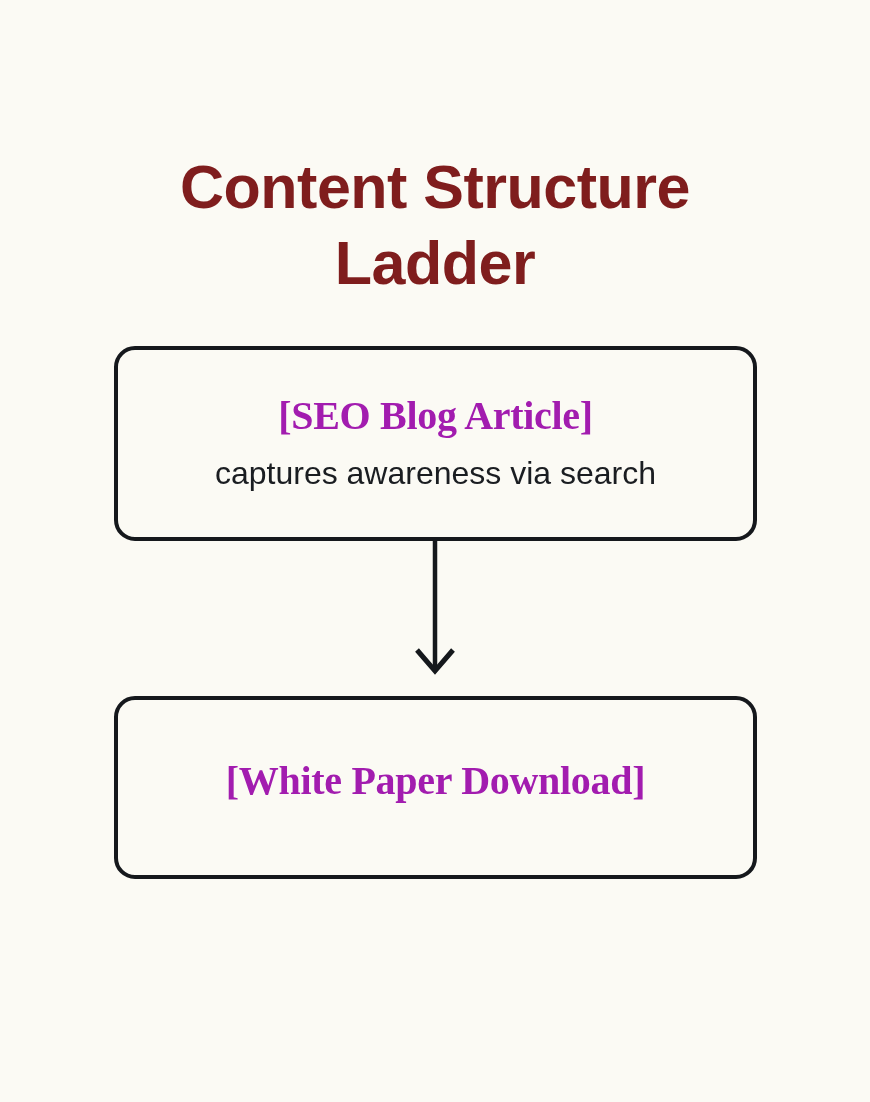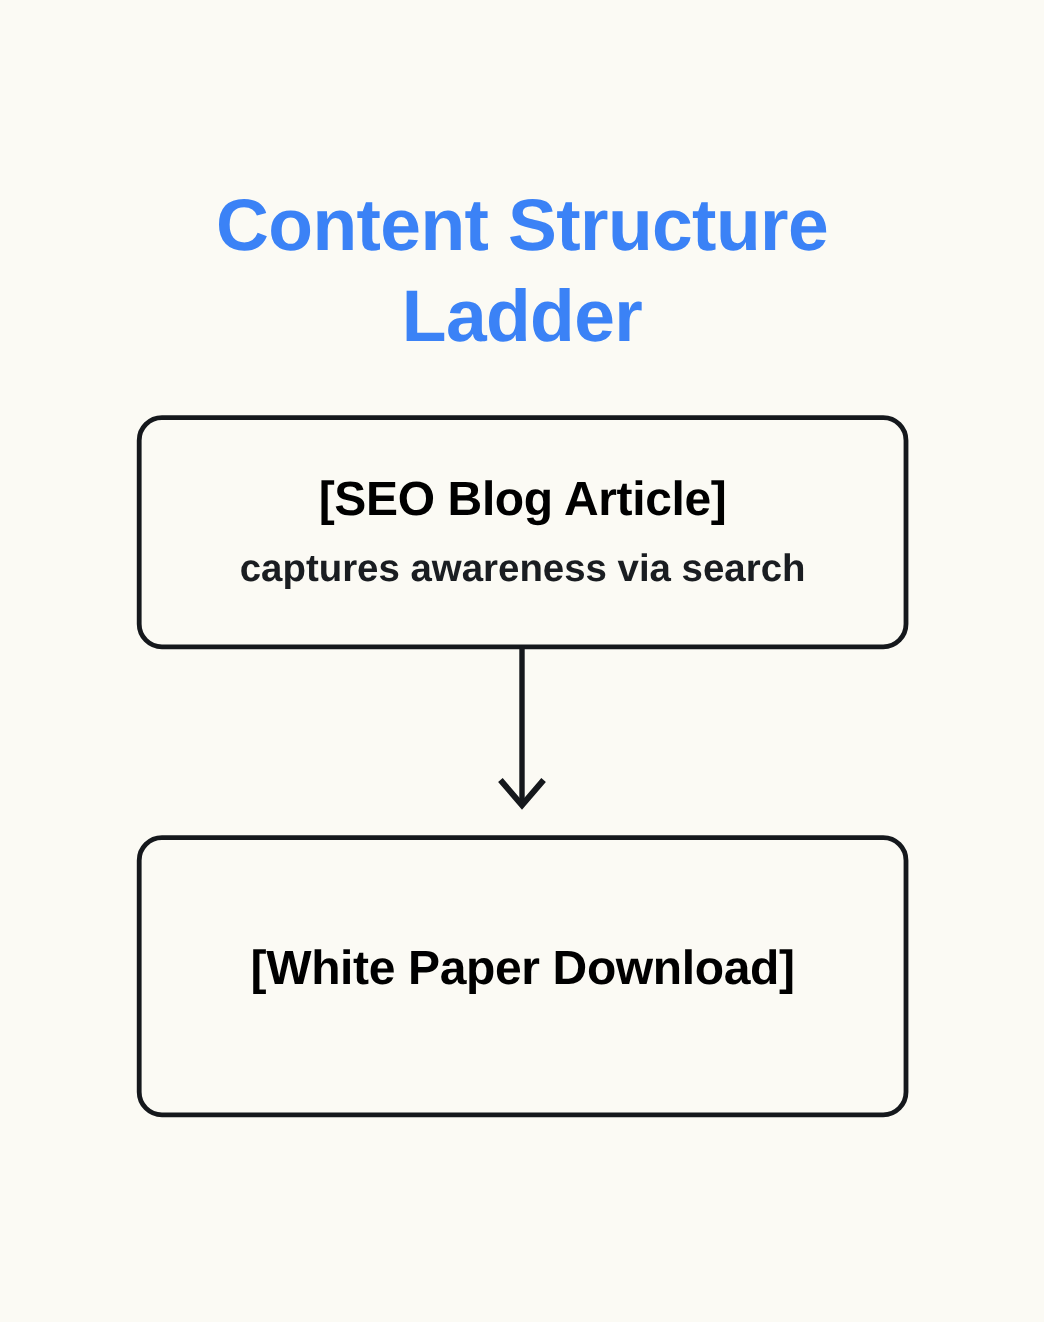--- a/index.html
+++ b/index.html
@@ -26,58 +26,59 @@
   .page-title {
     position: absolute;
     left: 85px;
     top: 108px;
     width: 700px;
     text-align: center;
     font-size: 61px;
     font-weight: 800;
     line-height: 76px;
     letter-spacing: -0.5px;
-    color: #3b82f6;
+    color: #7f1d1d;
     white-space: pre-line;
   }
 
   
   .flow-box {
     position: absolute;
     left: 114px;
     width: 643px;
     box-sizing: border-box;
     border: 4px solid #15181C;
     border-radius: 21px;
     background: #FBFAF4;
     display: flex;
     flex-direction: column;
     align-items: center;
     justify-content: center;
   }
 
   #box-seo  { top: 346px; height: 195px; }
-  #box-wp   { top: 696px; height: 235px; }
+  #box-wp   { top: 696px; height: 183px; }
 
   .box-heading {
     font-size: 40px;
     font-weight: 800;
     line-height: 50px;
     letter-spacing: -0.3px;
-    color: #000000;
+    color: #a21caf;
     text-align: center;
     margin: 0;
+    font-family: Liberation Serif, serif;
   }
 
   #box-seo .box-heading { margin-bottom: 8px; }
   #box-wp  .box-heading { margin-bottom: 14px; }
 
   .box-sub {
     font-size: 32px;
-    font-weight: 700;
+    font-weight: 400;
     line-height: 48px;
     color: #1A1D21;
     text-align: center;
     margin: 0;
     white-space: pre-line;
   }
 
   
   #connector-arrow {
     position: absolute;

